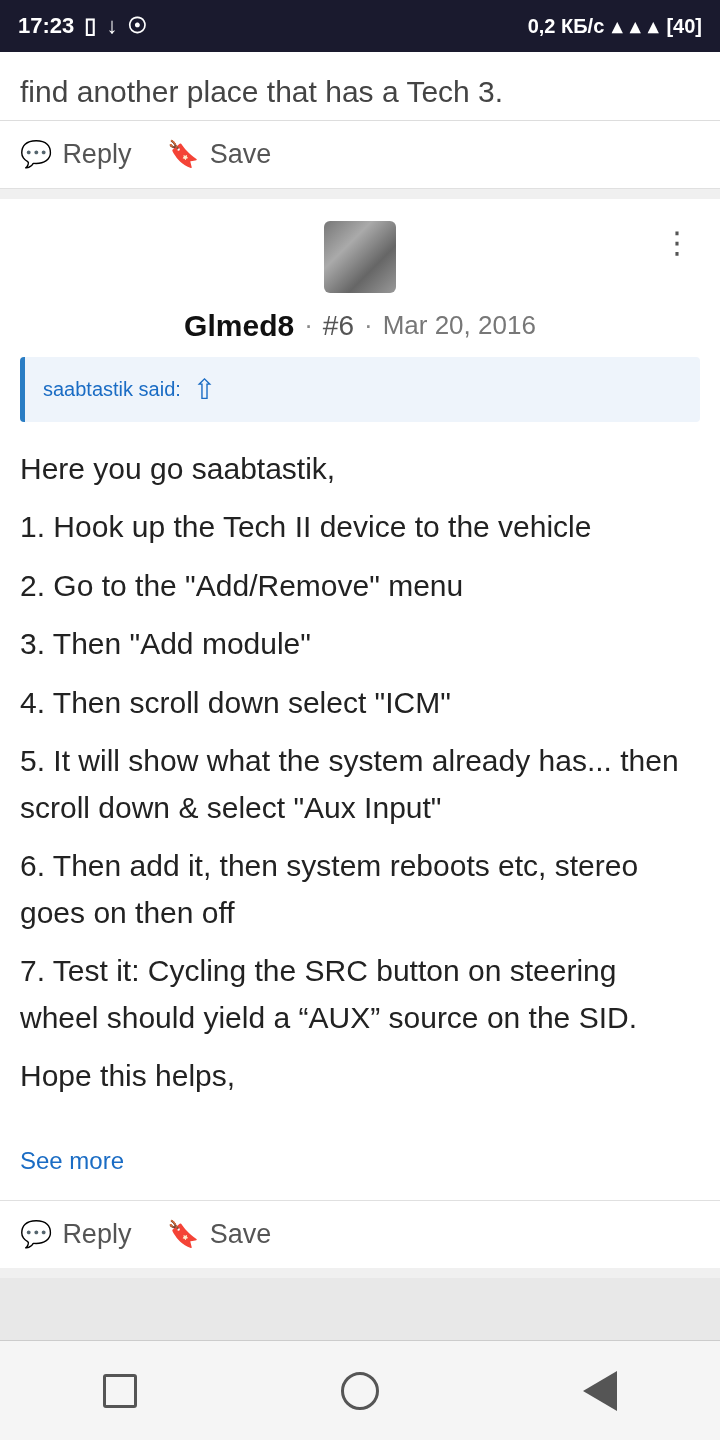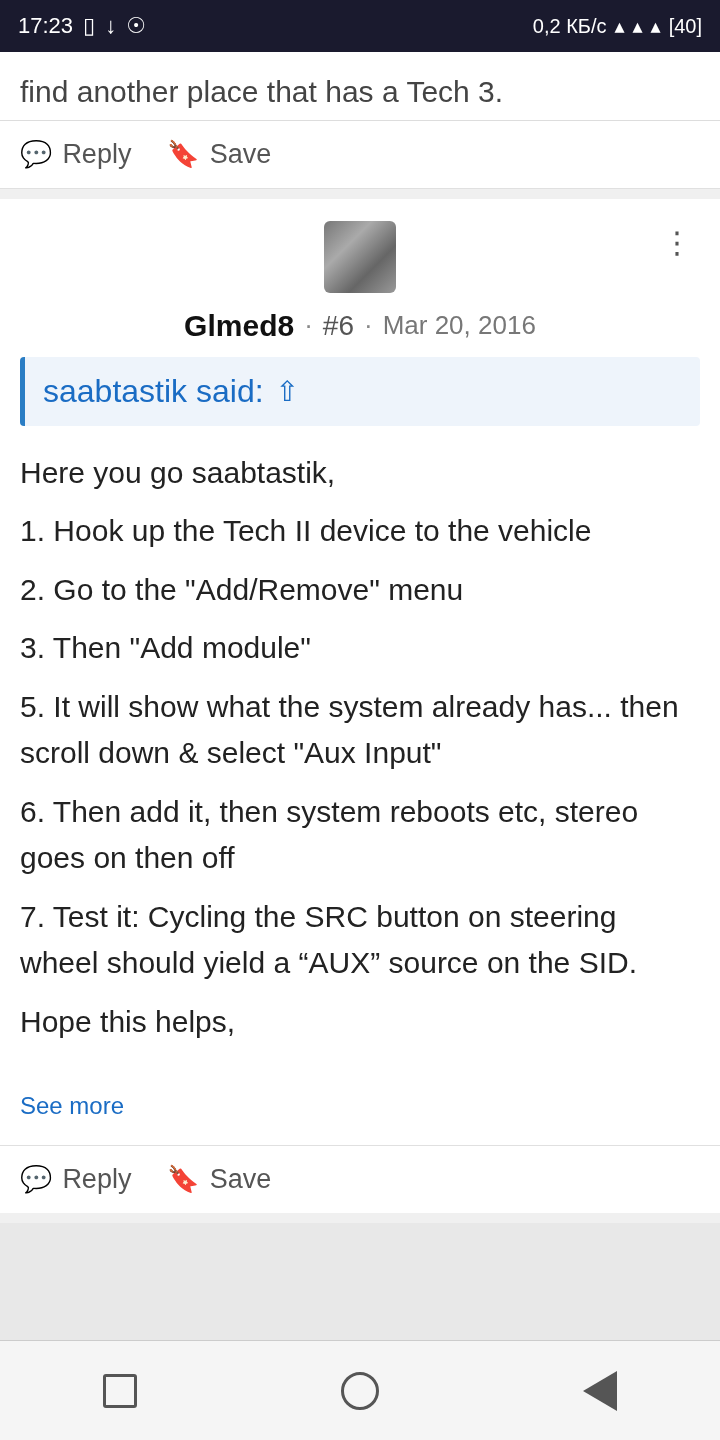--- a/index.html
+++ b/index.html
@@ -16,21 +16,21 @@
     
     .status-bar {
       background: #1a1a2e;
       color: #fff;
       display: flex;
       justify-content: space-between;
       align-items: center;
       padding: 6px 18px;
       height: 52px;
       font-size: 22px;
-      font-weight: normal;
+      font-weight: bold;
     }
     .status-left { display: flex; align-items: center; gap: 10px; }
     .status-right { display: flex; align-items: center; gap: 8px; font-size: 20px; }
 
     
     .post-partial {
       padding: 18px 20px 6px 20px;
       font-size: 30px;
       color: #222;
       border-bottom: 1px solid #ddd;
@@ -132,21 +132,21 @@
       background: #eef4fb;
       border-left: 5px solid #2a7dc4;
       padding: 16px 18px;
       border-radius: 4px;
       display: flex;
       align-items: center;
       gap: 12px;
     }
     .quote-text {
       color: #1a6cc4;
-      font-size: 32px;
+      font-size: 20px;
       text-align: right;
     }
     .quote-icon {
       color: #1a6cc4;
       font-size: 28px;
     }
 
     
     .post-body {
       padding: 10px 20px 20px 20px;
@@ -281,20 +281,21 @@
 <div class="quote-block">
   <span class="quote-text">saabtastik said:</span>
   <span class="quote-icon">⇧</span>
 </div>
 
 <div class="post-body">
   <p>Here you go saabtastik,</p>
   <p>1. Hook up the Tech II device to the vehicle</p>
   <p>2. Go to the "Add/Remove" menu</p>
   <p>3. Then "Add module"</p>
+  <p>4. Then scroll down select "ICM"</p>
   <p>5. It will show what the system already has... then scroll down &amp; select "Aux Input"</p>
   <p>6. Then add it, then system reboots etc, stereo goes on then off</p>
   <p>7. Test it: Cycling the SRC button on steering wheel should yield a “AUX” source on the SID.</p>
   <p>Hope this helps,</p>
 </div>
 
 <div class="see-more">
   <a href="#">See more</a>
 </div>
 

